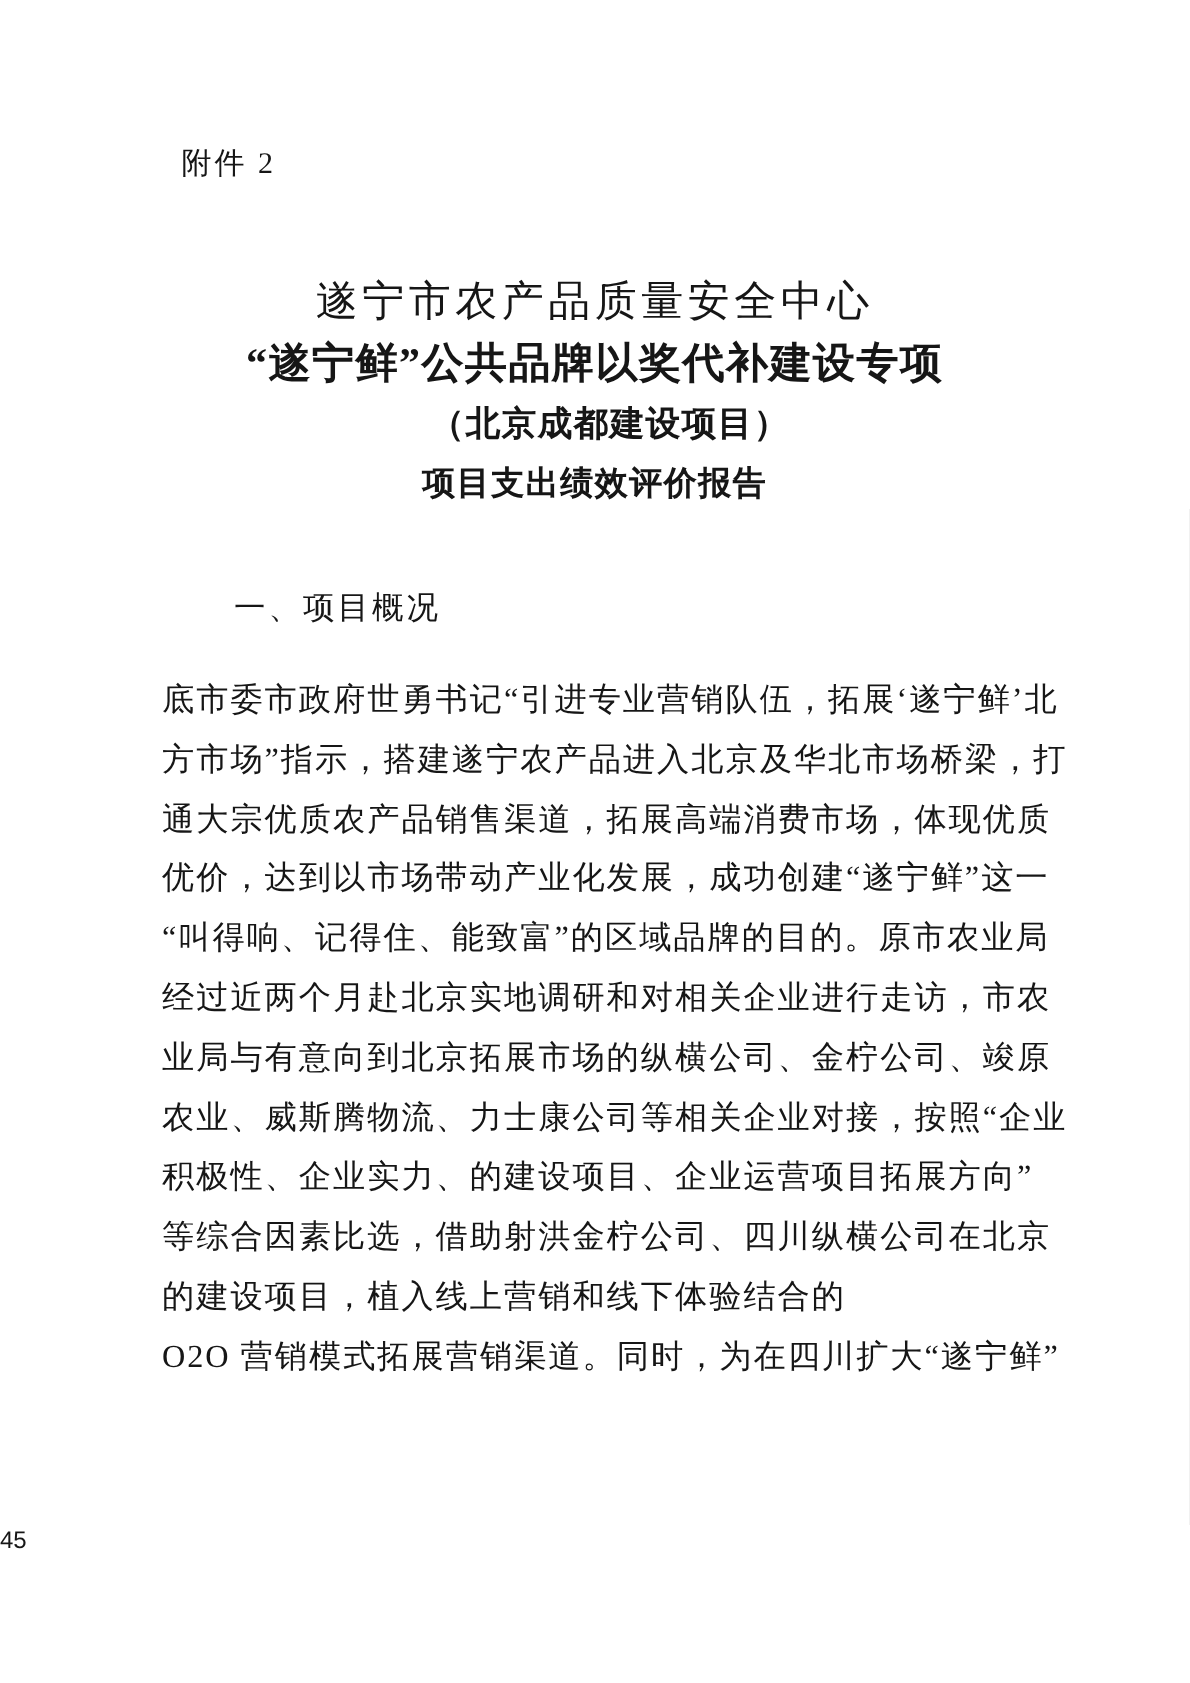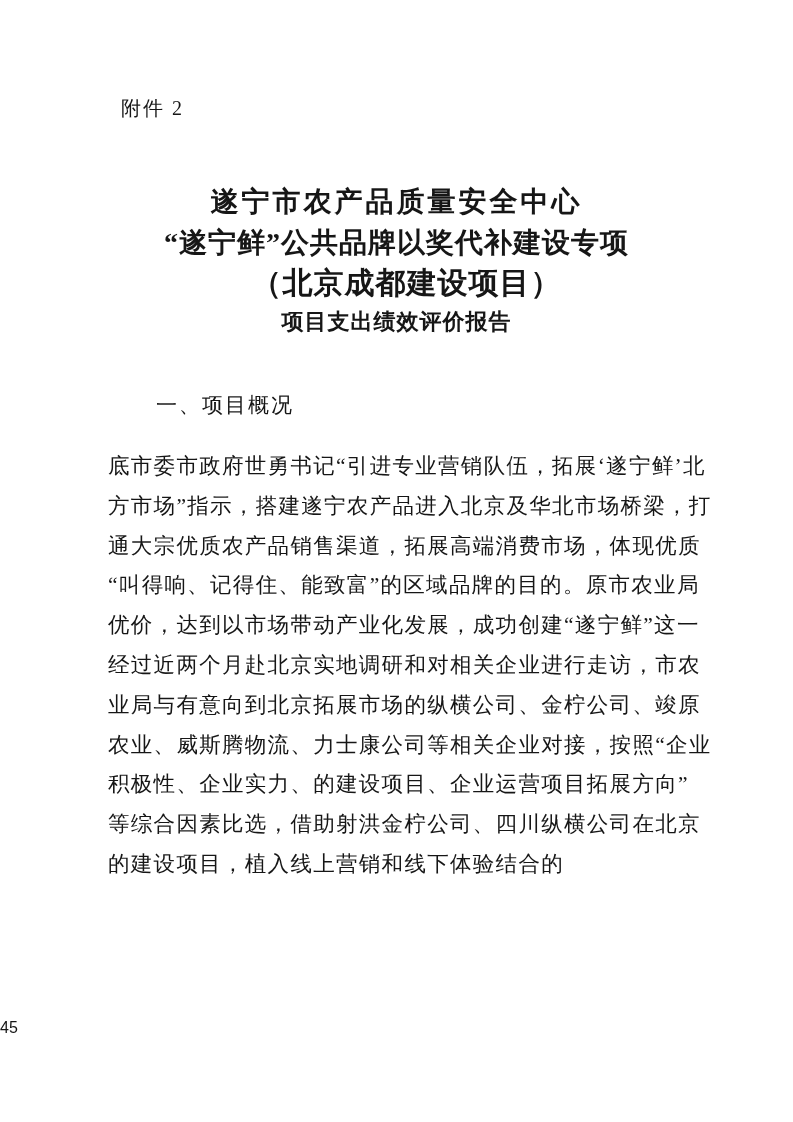--- a/index.html
+++ b/index.html
@@ -27,34 +27,34 @@
   }
   .title-block {
     position: absolute;
     left: 0;
     top: 181px;
     width: 793px;
     text-align: center;
   }
   .t-line1 {
     font-size: 28px;
-    font-weight: 700;
+    font-weight: 400;
     letter-spacing: 3px;
     line-height: 41px;
     white-space: nowrap;
   }
   .t-line2 {
     font-size: 28px;
     font-weight: 700;
     letter-spacing: 1px;
     line-height: 41px;
     white-space: nowrap;
   }
   .t-line3 {
-    font-size: 30px;
+    font-size: 23px;
     font-weight: 700;
     letter-spacing: 1px;
     line-height: 39px;
     white-space: nowrap;
     padding-left: 20px;
   }
   .t-line4 {
     font-size: 22px;
     font-weight: 700;
     letter-spacing: 1px;
@@ -109,25 +109,26 @@
     <div class="t-line4">项目支出绩效评价报告</div>
   </div>
 
   <div class="section-heading">一、项目概况</div>
 
   <div class="body-text">
 
       <div class="body-line">底市委市政府世勇书记“引进专业营销队伍，拓展‘遂宁鲜’北</div>
       <div class="body-line">方市场”指示，搭建遂宁农产品进入北京及华北市场桥梁，打</div>
       <div class="body-line">通大宗优质农产品销售渠道，拓展高端消费市场，体现优质</div>
+      <div class="body-line">优价，达到以市场带动产业化发展，成功创建“遂宁鲜”这一</div>
       <div class="body-line">“叫得响、记得住、能致富”的区域品牌的目的。原市农业局</div>
-      <div class="body-line">优价，达到以市场带动产业化发展，成功创建“遂宁鲜”这一</div>
       <div class="body-line">经过近两个月赴北京实地调研和对相关企业进行走访，市农</div>
       <div class="body-line">业局与有意向到北京拓展市场的纵横公司、金柠公司、竣原</div>
       <div class="body-line">农业、威斯腾物流、力士康公司等相关企业对接，按照“企业</div>
       <div class="body-line">积极性、企业实力、的建设项目、企业运营项目拓展方向”</div>
       <div class="body-line">等综合因素比选，借助射洪金柠公司、四川纵横公司在北京</div>
       <div class="body-line">的建设项目，植入线上营销和线下体验结合的</div>
+      <div class="body-line">O2O 营销模式拓展营销渠道。同时，为在四川扩大“遂宁鲜”</div>
     </div>
 
   <div class="page-number">45</div>
 
 </div>
 
 </body></html>

